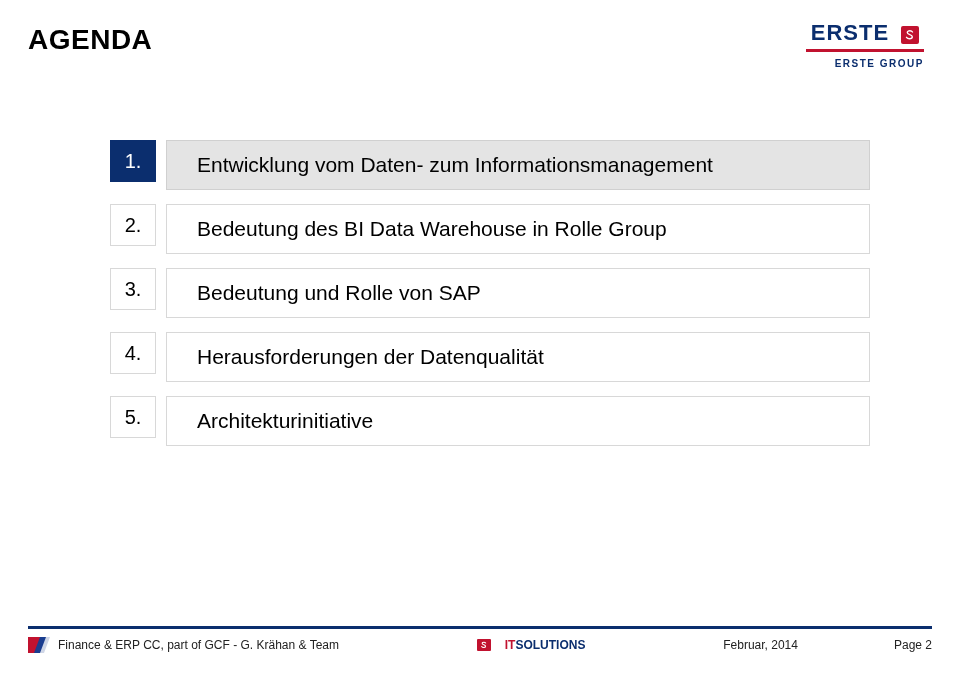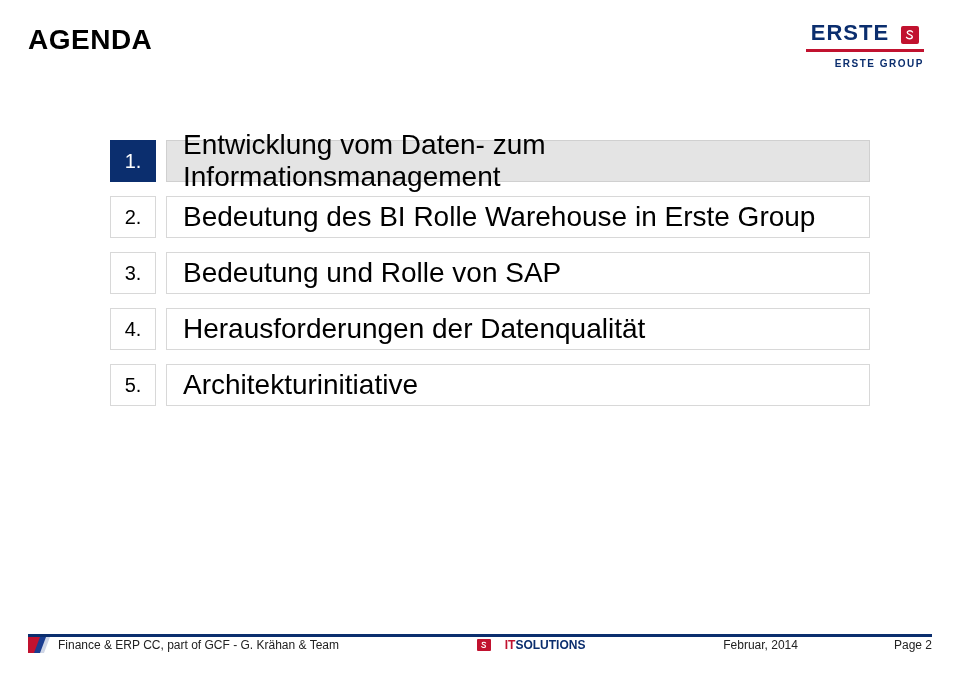--- a/index.html
+++ b/index.html
@@ -13,24 +13,24 @@
   .logo-word-erste { font-size: 22px; font-weight: 800; color: #0b2e6e; letter-spacing: 1px; }
   .logo-sbox { width: 18px; height: 18px; background: #c1122f; border-radius: 2px; display: flex; align-items: center; justify-content: center; margin-bottom: 2px;}
   .logo-sbox svg { display:block; }
   .logo-rule { width: 118px; height: 3px; background: #c1122f; margin-top: 3px; }
   .logo-sub { font-size: 10px; font-weight: 700; color: #0b2e6e; letter-spacing: 1.5px; margin-top: 6px; align-self: flex-end; }
 
   .agenda { position: absolute; top: 140px; left: 110px; width: 760px; }
   .row { display: flex; align-items: stretch; margin-bottom: 14px; }
   .num { width: 46px; height: 42px; display: flex; align-items: center; justify-content: center; font-size: 20px; border: 1px solid #d8d8d8; background: #fff; margin-right: 10px; }
   .row.active .num { background: #0b2e6e; color: #fff; border-color: #0b2e6e; }
-  .item { flex: 1; height: 42px; display: flex; align-items: center; padding: 0 16px; font-size: 28px; border: 1px solid #d8d8d8; background: #fff; }
+  .item { flex: 1; height: 50px; display: flex; align-items: center; padding: 0 30px; font-size: 21px; border: 1px solid #d8d8d8; background: #fff; }
   .row.active .item { background: #e4e4e4; border-color: #d0d0d0; }
 
-  .footer { position: absolute; left: 28px; right: 28px; bottom: 20px; border-top: 3px solid #0b2e6e; display: flex; align-items: center; font-size: 12px; color: #222; }
+  .footer { position: absolute; left: 28px; right: 28px; bottom: 20px; border-top: 3px solid #0b2e6e; padding-top: 8px; display: flex; align-items: center; font-size: 12px; color: #222; }
   .foot-icon { width: 22px; height: 16px; margin-right: 8px; }
   .foot-left { flex: 0 0 auto; margin-right: 40px; }
   .foot-center { flex: 1; display: flex; align-items: center; justify-content: center; gap: 14px; }
   .sit-box { width: 14px; height: 12px; background: #c1122f; border-radius: 1px; display:flex; align-items:center; justify-content:center;}
   .sit-text { font-weight: 800; }
   .sit-it { color: #c1122f; }
   .sit-sol { color: #0b2e6e; }
   .foot-date { flex: 0 0 auto; margin-left: 40px; margin-right: 96px; }
   .foot-page { flex: 0 0 auto; }
 </style>
@@ -54,21 +54,21 @@
     <div class="logo-sub">ERSTE GROUP</div>
   </div>
 
   <div class="agenda">
     <div class="row active">
       <div class="num">1.</div>
       <div class="item">Entwicklung vom Daten- zum Informationsmanagement</div>
     </div>
     <div class="row">
       <div class="num">2.</div>
-      <div class="item">Bedeutung des BI Rolle Warehouse in Erste Group</div>
+      <div class="item">Bedeutung des BI Data Warehouse in Rolle Group</div>
     </div>
     <div class="row">
       <div class="num">3.</div>
       <div class="item">Bedeutung und Rolle von SAP</div>
     </div>
     <div class="row">
       <div class="num">4.</div>
       <div class="item">Herausforderungen der Datenqualität</div>
     </div>
     <div class="row">

